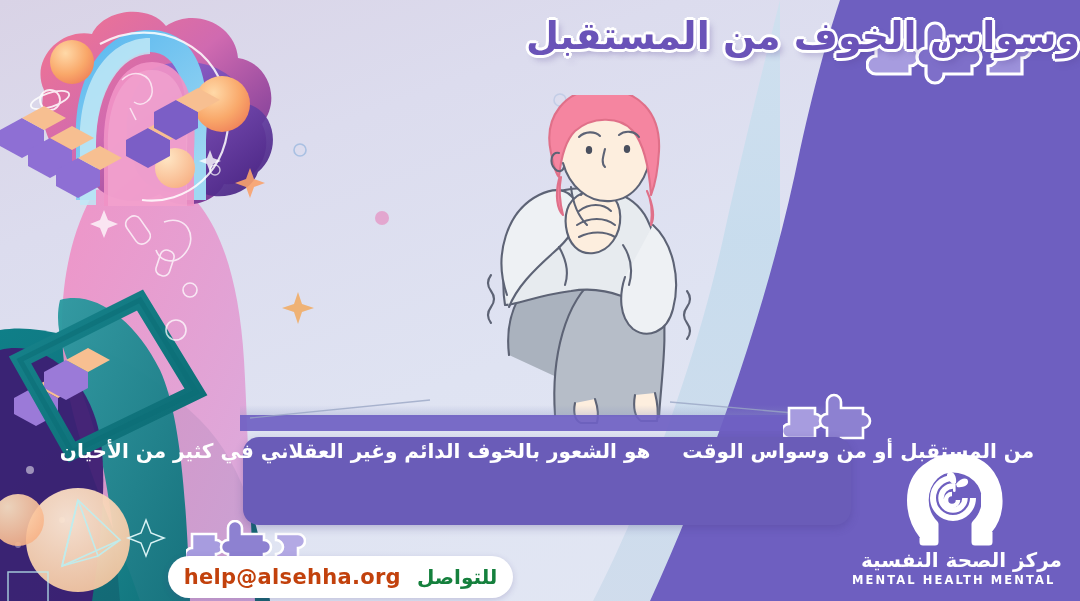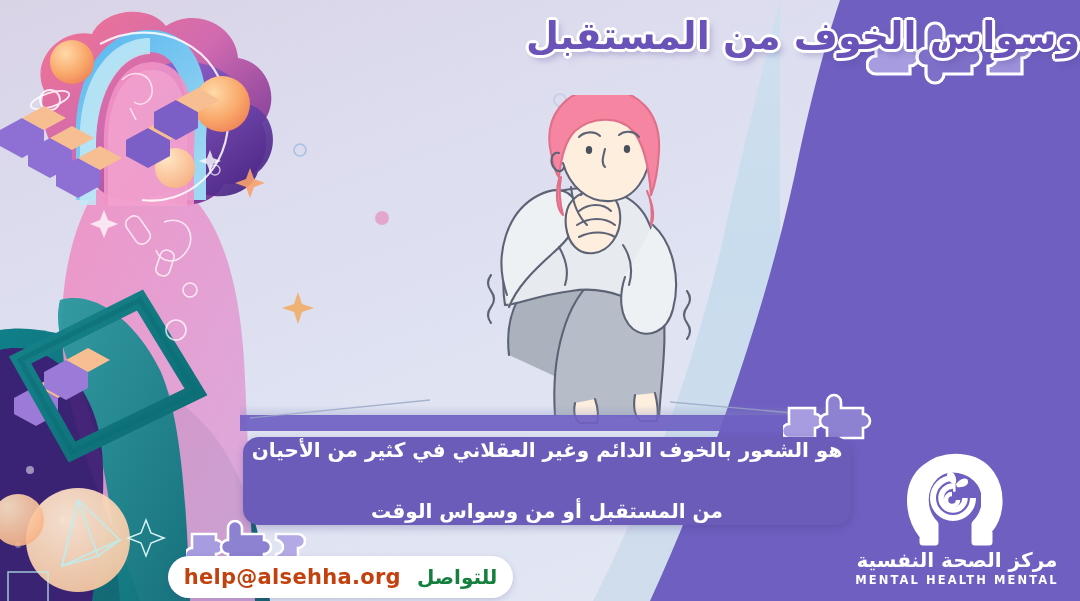--- a/index.html
+++ b/index.html
@@ -50,42 +50,41 @@
       2px 2px 0 #fff, -2px 2px 0 #fff, 2px -2px 0 #fff, -2px -2px 0 #fff,
       0 3px 0 #fff, 0 -3px 0 #fff, 3px 0 0 #fff, -3px 0 0 #fff,
       4px 5px 6px rgba(90,70,150,.35);
   }
 
   
   .desc-box{
     left:243px;top:437px;width:608px;height:88px;
     background:#6a5cb8;border-radius:16px;
     box-shadow:0 3px 8px rgba(70,55,130,.28);
-    display:flex;align-items:center;justify-content:center;
-    flex-direction:column;
+    display:flex;align-items:flex-start;justify-content:center;
     gap:32px;
   }
   .desc-line{
     direction:rtl;color:#ffffff;font-weight:bold;font-size:20px;
     line-height:1.45;text-align:center;white-space:nowrap;
     font-family:"DejaVu Sans", sans-serif;
   }
 
   
   .contact-pill{
     left:168px;top:556px;width:345px;height:42px;
     background:#ffffff;border-radius:22px;
     display:flex;align-items:center;justify-content:center;gap:16px;
     direction:rtl;box-shadow:0 2px 6px rgba(80,70,140,.22);
   }
   .contact-label{color:#15803d;font-size:20px;font-weight:bold;direction:rtl;}
   .contact-email{color:#c2410c;font-size:21px;font-weight:bold;letter-spacing:.3px;direction:ltr;}
 
   
-  .logo-wrap{right:18px;bottom:14px;width:210px;text-align:center;margin-left:11px;}
+  .logo-wrap{right:18px;bottom:14px;width:210px;margin-left:11px;}
   .logo-mark{margin:0 auto;display:block;}
   .logo-ar{color:#fff;font-size:20px;font-weight:bold;direction:rtl;margin-top:2px;letter-spacing:.5px;}
   .logo-en{color:#fff;font-size:11.5px;font-weight:bold;letter-spacing:2.1px;margin-top:1px;}
 
   
   .puzzle{position:absolute;}
 </style>
 </head>
 <body>
 

